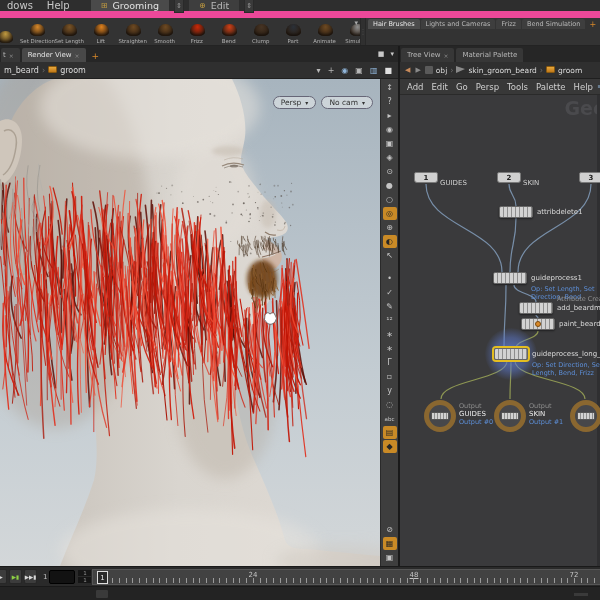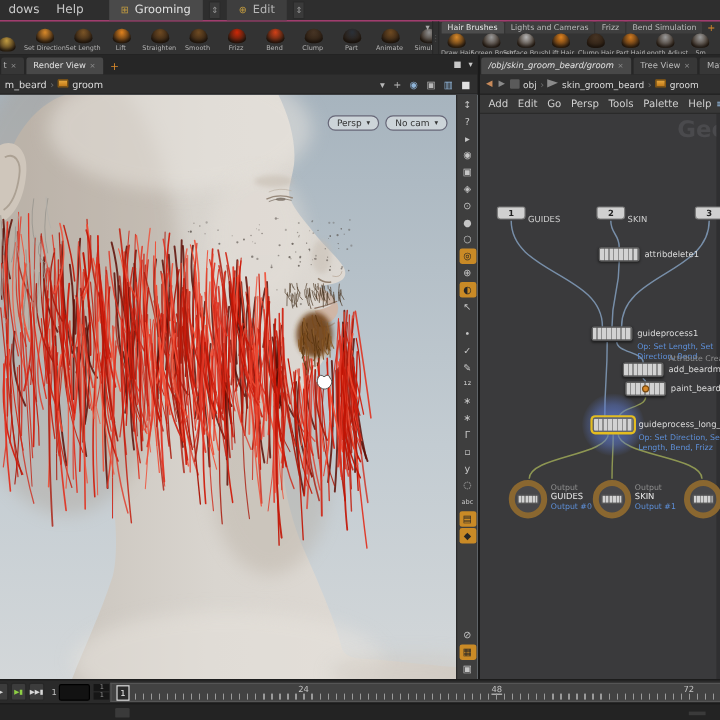--- a/index.html
+++ b/index.html
@@ -1,37 +1,37 @@
 <!DOCTYPE html>
 <html><head>
 <meta charset="utf-8">
 <style>
   *{box-sizing:border-box;margin:0;padding:0}
   body{width:600px;height:600px;overflow:hidden;background:#222;font-family:"DejaVu Sans",sans-serif;cursor:default}
   .app{position:relative;width:600px;height:600px;display:flex;flex-direction:column;background:#2b2b2b}
 
   
-  .menubar{height:18px;background:#2e2e2e;display:flex;align-items:center;font-size:10px;color:#c8c8c8;border-bottom:1px solid #ec4899;flex:none}
+  .menubar{height:18px;background:#2e2e2e;display:flex;align-items:center;font-size:10px;color:#c8c8c8;border-bottom:7px solid #ec4899;flex:none}
   .menu-item{padding:0 7px}
   .desktop-tabs{display:flex;align-items:center;height:100%;margin-left:14px}
   .desktop-tab{height:100%;background:#4a4a4a;display:flex;align-items:center;padding:0 10px;font-size:9.5px;color:#e2e2e2;gap:5px}
   .desktop-tab.dim{background:#3e3e3e;color:#b8b8b8}
   .dticon{font-size:8px;color:#c09a40}
   .spinner{width:10px;height:15px;background:#3a3a3a;font-size:7px;color:#999;display:flex;align-items:center;justify-content:center;margin:0 5px;border:1px solid #2a2a2a}
 
   
   .shelf{height:28px;background:#333;display:flex;flex:none;border-bottom:1px solid #232323}
   .shelf-left{width:360px;position:relative;display:flex;align-items:flex-end;overflow:hidden;flex:none}
   .tool{width:32px;flex:none;display:flex;flex-direction:column;align-items:center;gap:1px;padding-bottom:1px}
   .tool.clipped{margin-left:-11px}
   .ticon{width:15px;height:12px;border-radius:50% 50% 42% 42%/70% 70% 36% 36%;background:radial-gradient(ellipse at 50% 25%,var(--ac,#7a5426) 0%,#2e2014 82%);box-shadow:inset 0 -2px 3px rgba(0,0,0,.5)}
   .tlabel{font-size:6px;color:#b2b2b2;white-space:nowrap;transform:scale(.9)}
   .overflow-arrow{position:absolute;top:1px;right:2px;font-size:7px;color:#aaa}
   .shelf-split{width:6px;background:#303030;border-left:1px solid #282828;border-right:1px solid #282828;color:#555;font-size:7px;display:flex;align-items:center;justify-content:center;flex:none}
-  .shelf-right{flex:1;display:flex;flex-direction:column;overflow:hidden}
+  .shelf-right{flex:1;display:flex;flex-direction:row;overflow:hidden}
   .shelf-tabs{height:11px;display:flex;gap:1px;padding-left:2px;font-size:6.5px;color:#b8b8b8;align-items:flex-end}
   .shelf-tab{background:#3e3e3e;padding:1px 5px;border-radius:2px 2px 0 0;white-space:nowrap}
   .shelf-tab.active{background:#4c4c4c;color:#e8e8e8}
   .shelf-tab.plus{background:none;color:#d8892a;font-size:8px;padding:0 3px}
   .shelf-right .shelf-tools{display:flex;align-items:flex-end;flex:1}
   .shelf-right .tool{width:29px}
 
   
   .main{flex:1;display:flex;min-height:0}
   .pane-divider{width:2px;background:#1a1a1a;flex:none}
@@ -1079,24 +1079,20 @@
             <div class="vicon hl">▦</div>
             <div class="vicon">▣</div>
           </div>
       </div>
     </div>
 
     <div class="pane-divider"></div>
 
     <div class="right-pane">
       <div class="pane-tabbar" id="rightTabs">
-          <div class="ptab active it">
-            <span>/obj/skin_groom_beard/groom</span>
-            <span class="close">×</span>
-          </div>
           <div class="ptab">
             <span>Tree View</span>
             <span class="close">×</span>
           </div>
           <div class="ptab">
             <span>Material Palette</span>
           </div>
         </div>
       <div class="pathbar" id="rightPath" style="font-size:7.5px">
           <span class="navarr back">◀</span>

